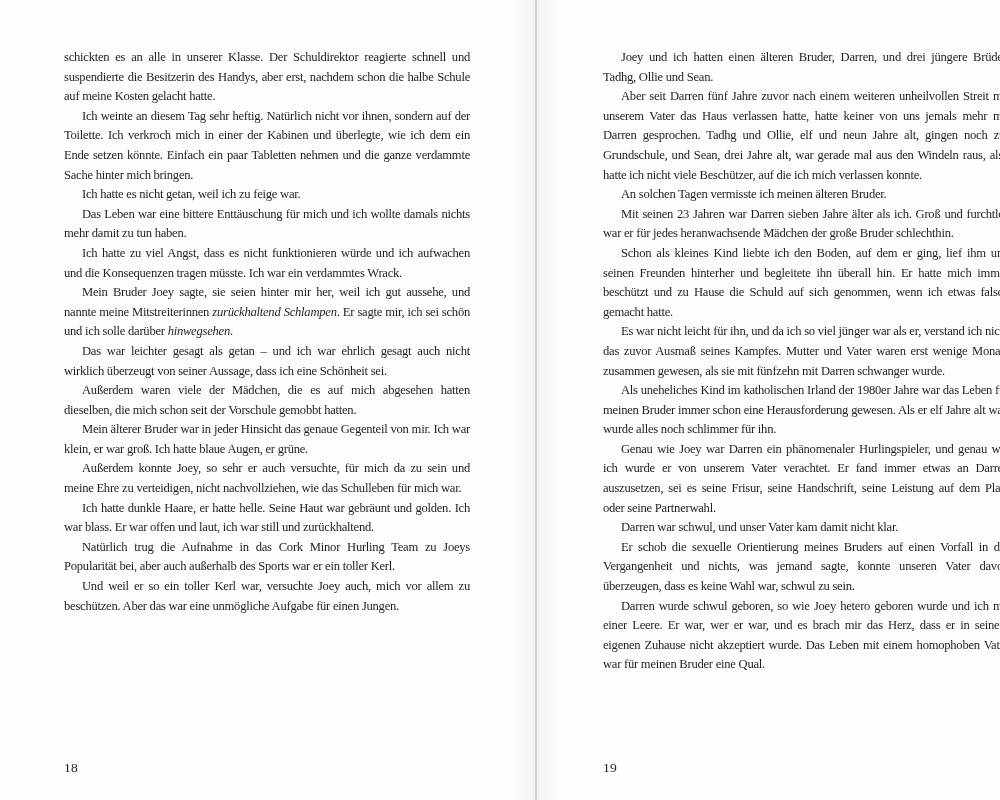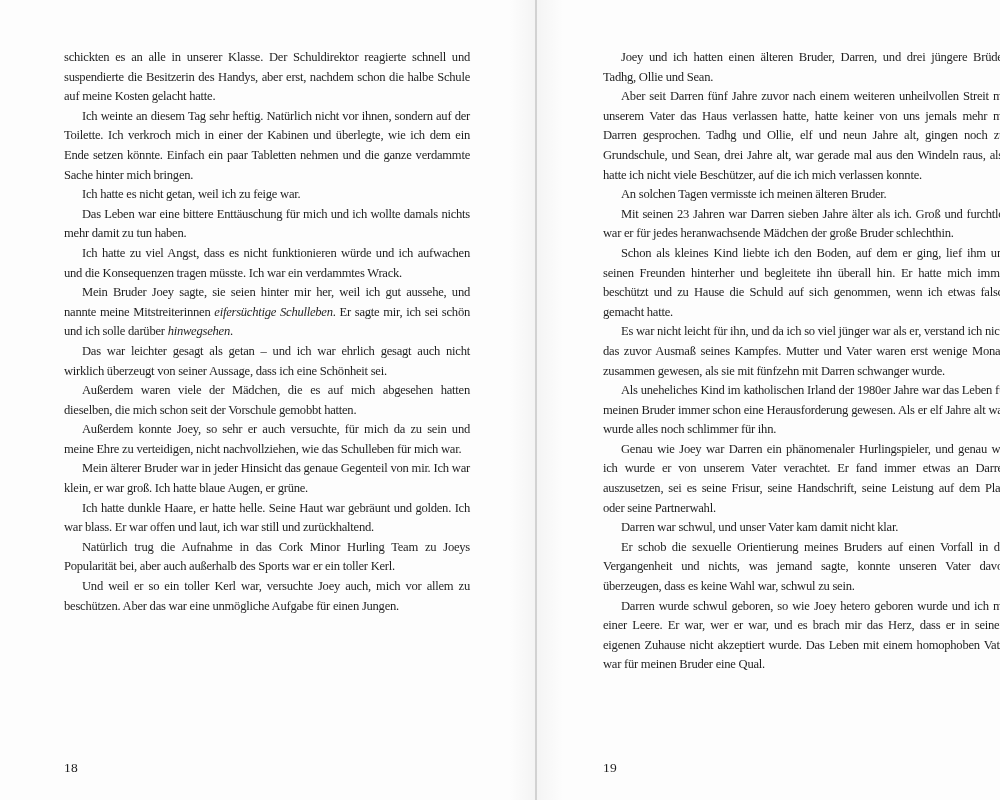--- a/index.html
+++ b/index.html
@@ -61,25 +61,25 @@
 
 <div class="spread">
 
   <div class="page left">
     <div class="text-block" lang="de">
         <p class="para">schickten es an alle in unserer Klasse. Der Schuldirektor reagierte schnell und suspendierte die Besitzerin des Handys, aber erst, nachdem schon die halbe Schule auf meine Kosten gelacht hatte.</p>
         <p class="para indent">Ich weinte an diesem Tag sehr heftig. Natürlich nicht vor ihnen, sondern auf der Toilette. Ich verkroch mich in einer der Kabinen und überlegte, wie ich dem ein Ende setzen könnte. Einfach ein paar Tabletten nehmen und die ganze verdammte Sache hinter mich bringen.</p>
         <p class="para indent">Ich hatte es nicht getan, weil ich zu feige war.</p>
         <p class="para indent">Das Leben war eine bittere Enttäuschung für mich und ich wollte damals nichts mehr damit zu tun haben.</p>
         <p class="para indent">Ich hatte zu viel Angst, dass es nicht funktionieren würde und ich aufwachen und die Konsequenzen tragen müsste. Ich war ein verdammtes Wrack.</p>
-        <p class="para indent">Mein Bruder Joey sagte, sie seien hinter mir her, weil ich gut aussehe, und nannte meine Mitstreiterinnen <i>eifersüchtige Schulleben</i>. Er sagte mir, ich sei schön und ich solle darüber <i>hinwegsehen</i>.</p>
+        <p class="para indent">Mein Bruder Joey sagte, sie seien hinter mir her, weil ich gut aussehe, und nannte meine Mitstreiterinnen <i>zurückhaltend Schlampen</i>. Er sagte mir, ich sei schön und ich solle darüber <i>hinwegsehen</i>.</p>
         <p class="para indent">Das war leichter gesagt als getan – und ich war ehrlich gesagt auch nicht wirklich überzeugt von seiner Aussage, dass ich eine Schönheit sei.</p>
         <p class="para indent">Außerdem waren viele der Mädchen, die es auf mich abgesehen hatten dieselben, die mich schon seit der Vorschule gemobbt hatten.</p>
+        <p class="para indent">Mein älterer Bruder war in jeder Hinsicht das genaue Gegenteil von mir. Ich war klein, er war groß. Ich hatte blaue Augen, er grüne.</p>
         <p class="para indent">Außerdem konnte Joey, so sehr er auch versuchte, für mich da zu sein und meine Ehre zu verteidigen, nicht nachvollziehen, wie das Schulleben für mich war.</p>
-        <p class="para indent">Mein älterer Bruder war in jeder Hinsicht das genaue Gegenteil von mir. Ich war klein, er war groß. Ich hatte blaue Augen, er grüne.</p>
         <p class="para indent">Ich hatte dunkle Haare, er hatte helle. Seine Haut war gebräunt und golden. Ich war blass. Er war offen und laut, ich war still und zurückhaltend.</p>
         <p class="para indent">Natürlich trug die Aufnahme in das Cork Minor Hurling Team zu Joeys Popularität bei, aber auch außerhalb des Sports war er ein toller Kerl.</p>
         <p class="para indent">Und weil er so ein toller Kerl war, versuchte Joey auch, mich vor allem zu beschützen. Aber das war eine unmögliche Aufgabe für einen Jungen.</p>
       </div>
     <div class="page-number">18</div>
   </div>
 
   <div class="gutter-shade left"></div>
   <div class="gutter-shade right"></div>
   <div class="gutter-line"></div>

